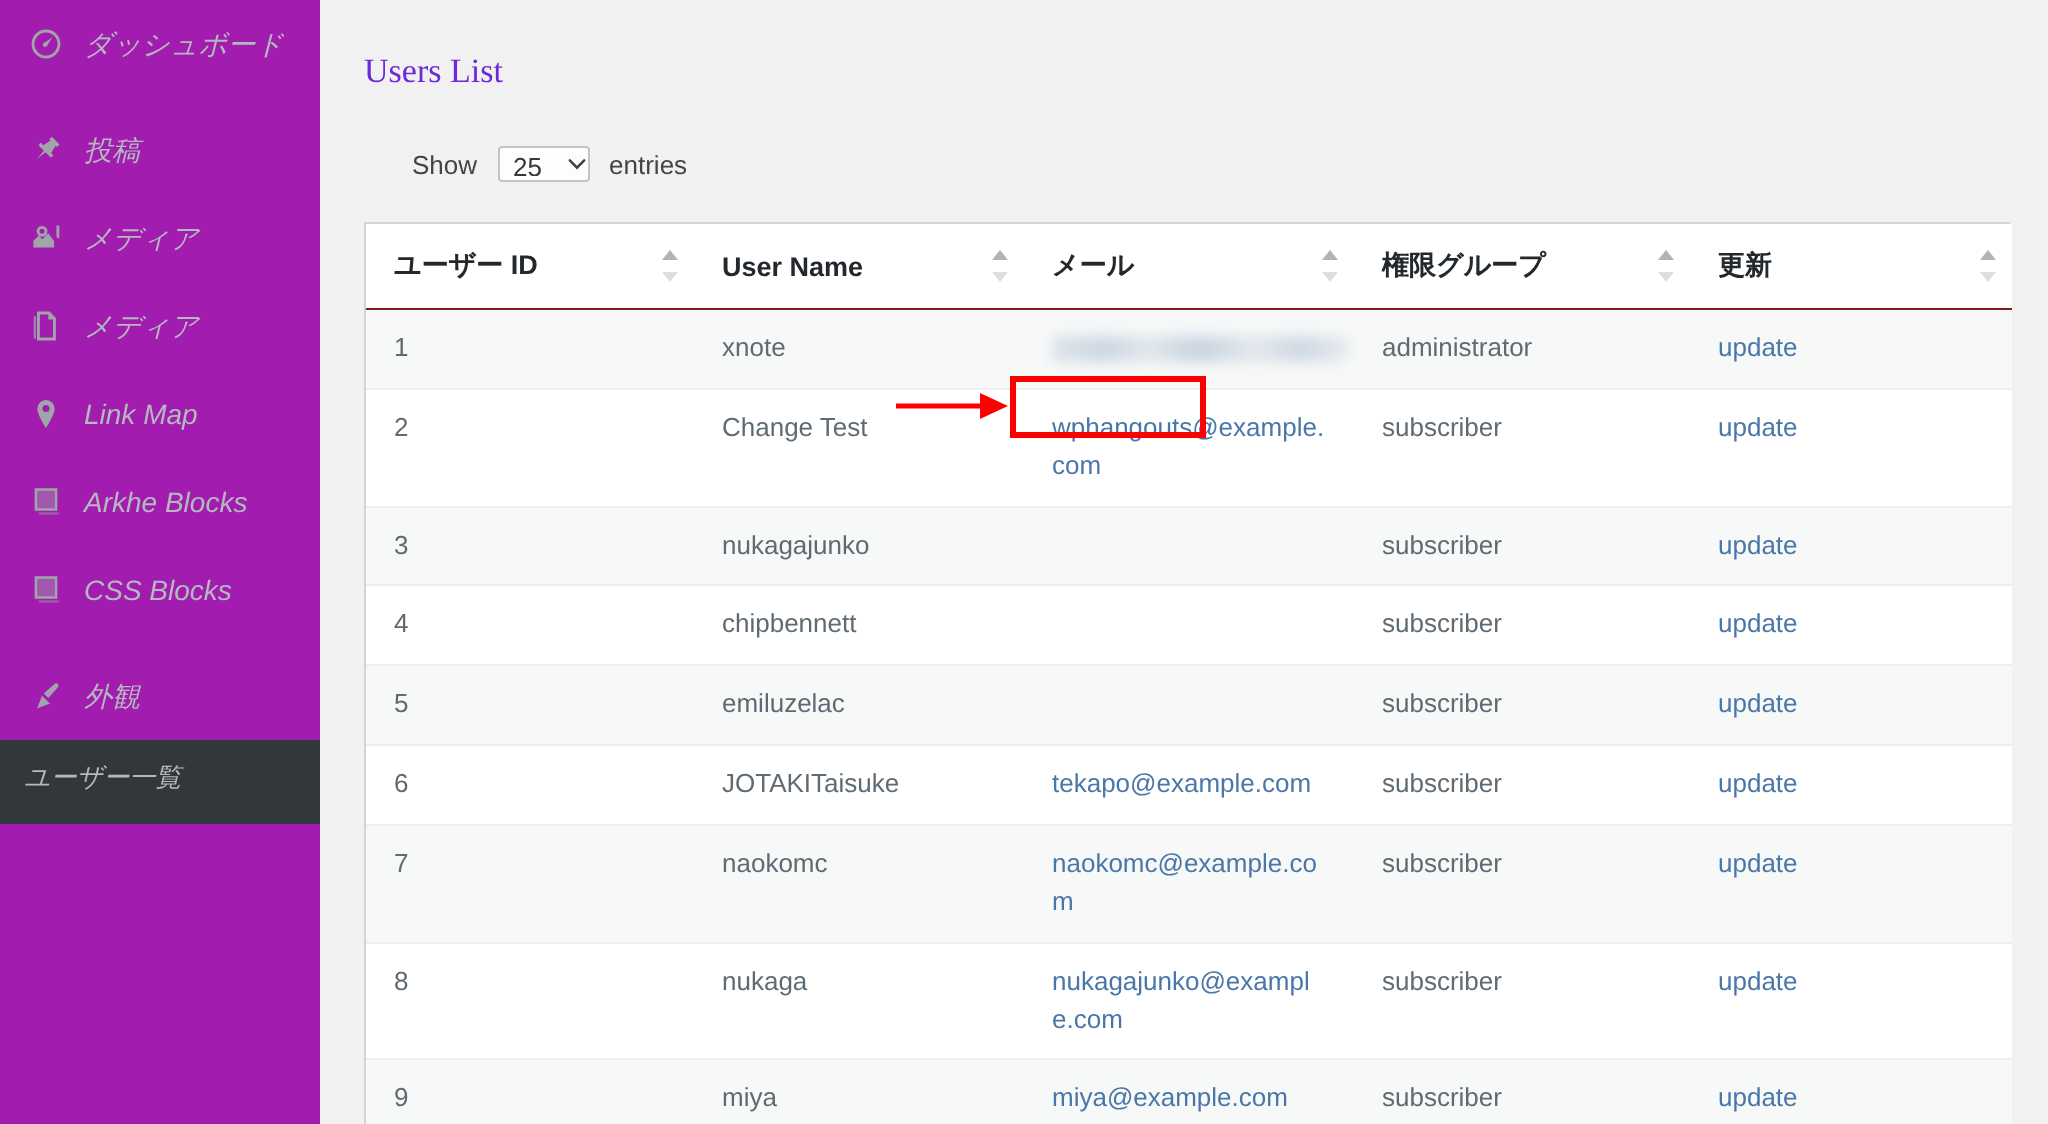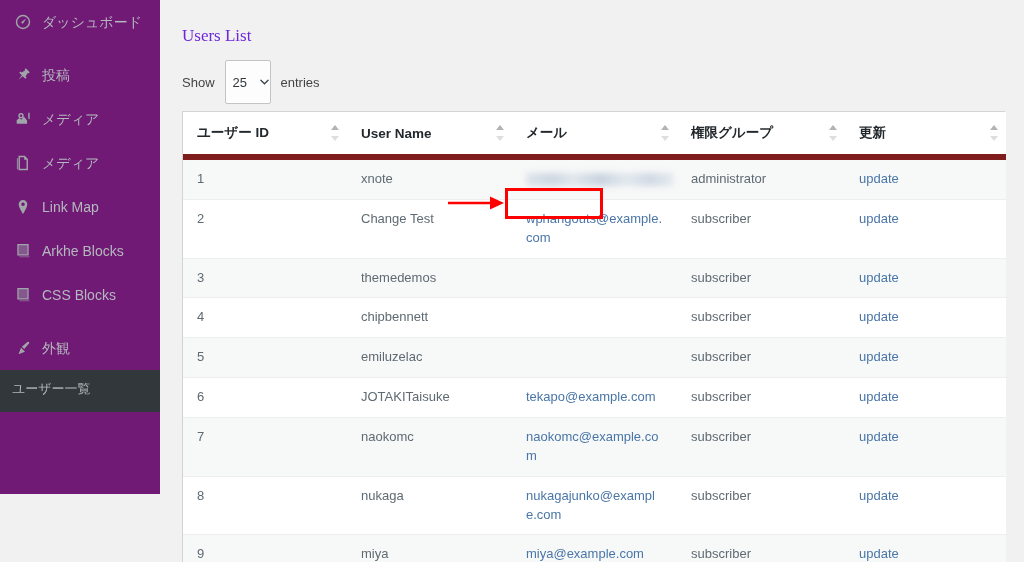--- a/index.html
+++ b/index.html
@@ -6,24 +6,25 @@
   html, body {
     width: 1024px; height: 562px;
     overflow: hidden;
     background: #f1f1f1;
     font-family: "Liberation Sans", sans-serif;
   }
   #root { position: relative; width: 1024px; height: 562px; display: flex; }
 
   
   .sidebar {
-    width: 160px; min-width: 160px; height: 494px;
-    background: #701a75;
+    width: 160px; min-width: 160px; height: 562px;
+    background: #a21caf;
     position: relative;
     overflow: hidden;
+    font-style: italic;
   }
   .menu-item {
     display: flex; align-items: center;
     height: 44px;
     padding-left: 12px;
     color: #b4b9be;
     font-size: 14px;
     line-height: 1;
     position: relative;
   }
@@ -78,26 +79,26 @@
     font-family: Liberation Serif, serif;
   }
 
   .table-controls {
     display: flex; align-items: center; justify-content: space-between;
     margin-bottom: 10px;
     height: 38px;
   }
   .dt-length, .dt-filter {
     display: flex; align-items: center;
-    font-size: 13px; color: #444;
+    font-size: 13px; color: #444; margin-left: 24px;
   }
   .dt-length label, .dt-filter label { display: flex; align-items: center; }
   .dt-select {
     margin: 0 5px;
-    height: 44px;
+    height: 18px;
     padding: 2px 22px 2px 7px;
     border: 1px solid #c4c4c4;
     background: #fdfdfd;
     border-radius: 2px;
     font-size: 13px;
     color: #32373c;
     font-family: "Liberation Sans", sans-serif;
     appearance: none; -webkit-appearance: none;
     position: relative;
   }
@@ -125,21 +126,21 @@
     background: #fff;
     width: 823px;
   }
   table.dt { width: 100%; border-collapse: collapse; table-layout: fixed; }
   table.dt thead th {
     text-align: left;
     font-size: 13.5px;
     font-weight: bold;
     color: #23282d;
     padding: 12px 18px 12px 14px;
-    border-bottom: 6px solid #7f1d1d;
+    border-bottom: 1px solid #7f1d1d;
     position: relative;
     vertical-align: middle;
     background: #fff;
   }
   .sort-arrows {
     position: absolute; right: 8px; top: 50%; margin-top: -8px;
     width: 9px; height: 16px;
     display: flex; flex-direction: column; justify-content: space-between;
     align-items: center;
   }
@@ -346,21 +347,21 @@
             </tr>
             <tr class="even">
               <td>2</td>
               <td>Change Test</td>
               <td><a class="cell-link">wphangouts@example.com</a></td>
               <td>subscriber</td>
               <td><a class="cell-update">update</a></td>
             </tr>
             <tr class="odd">
               <td>3</td>
-              <td>themedemos</td>
+              <td>nukagajunko</td>
               <td></td>
               <td>subscriber</td>
               <td><a class="cell-update">update</a></td>
             </tr>
             <tr class="even">
               <td>4</td>
               <td>chipbennett</td>
               <td></td>
               <td>subscriber</td>
               <td><a class="cell-update">update</a></td>

